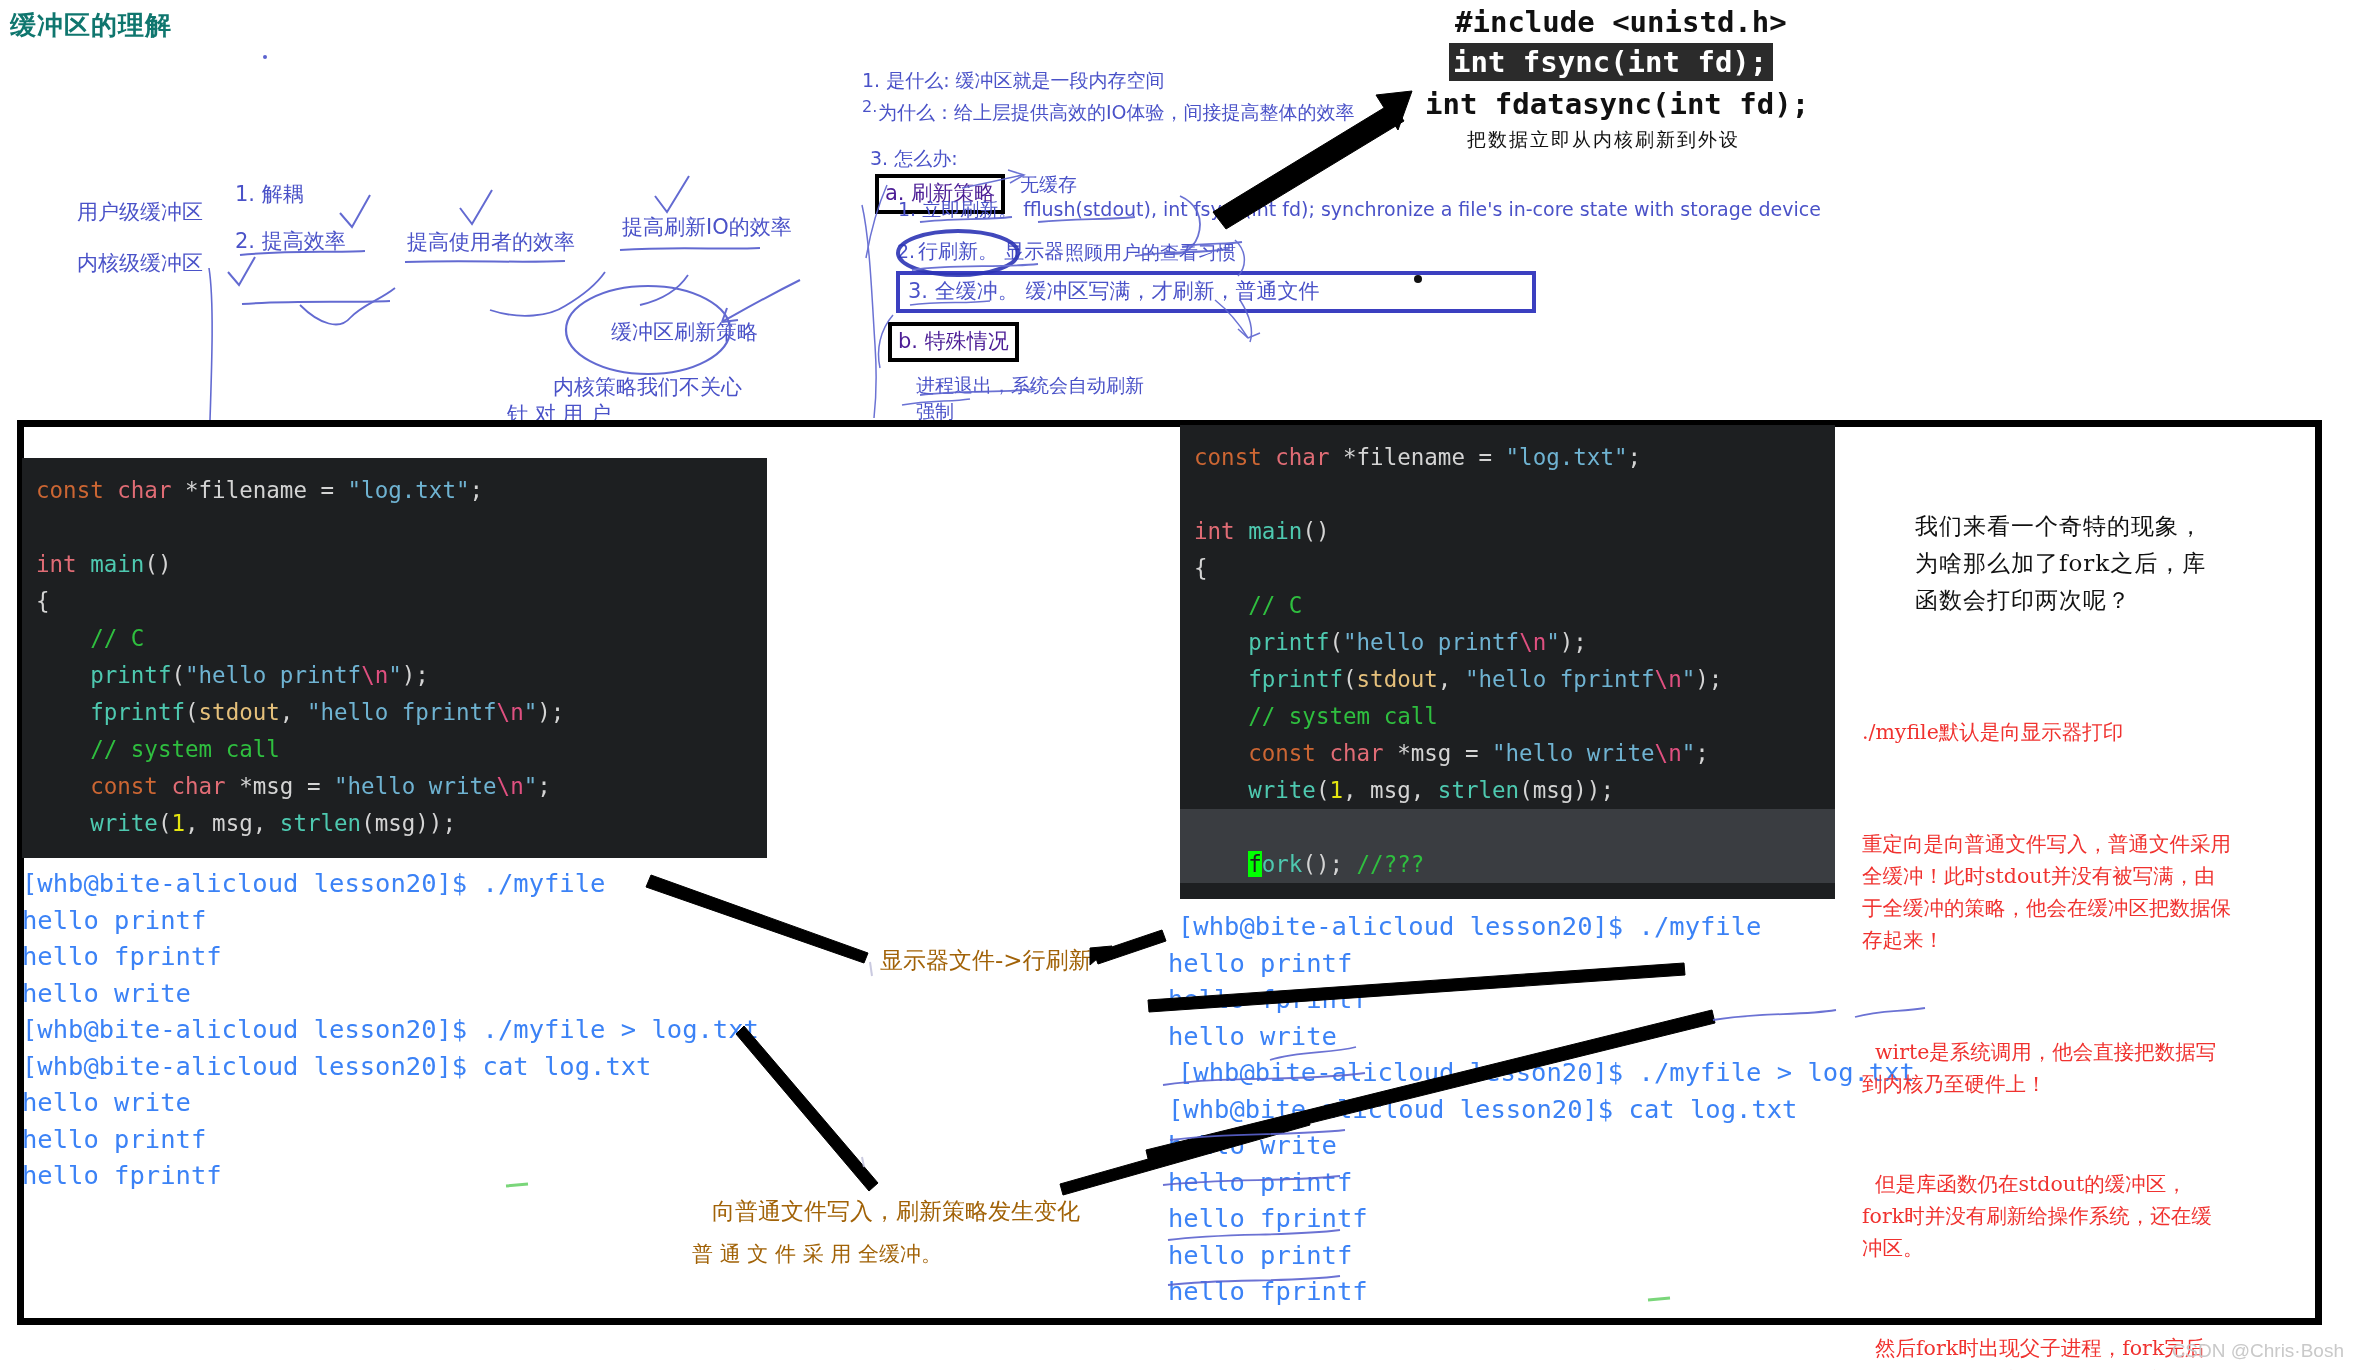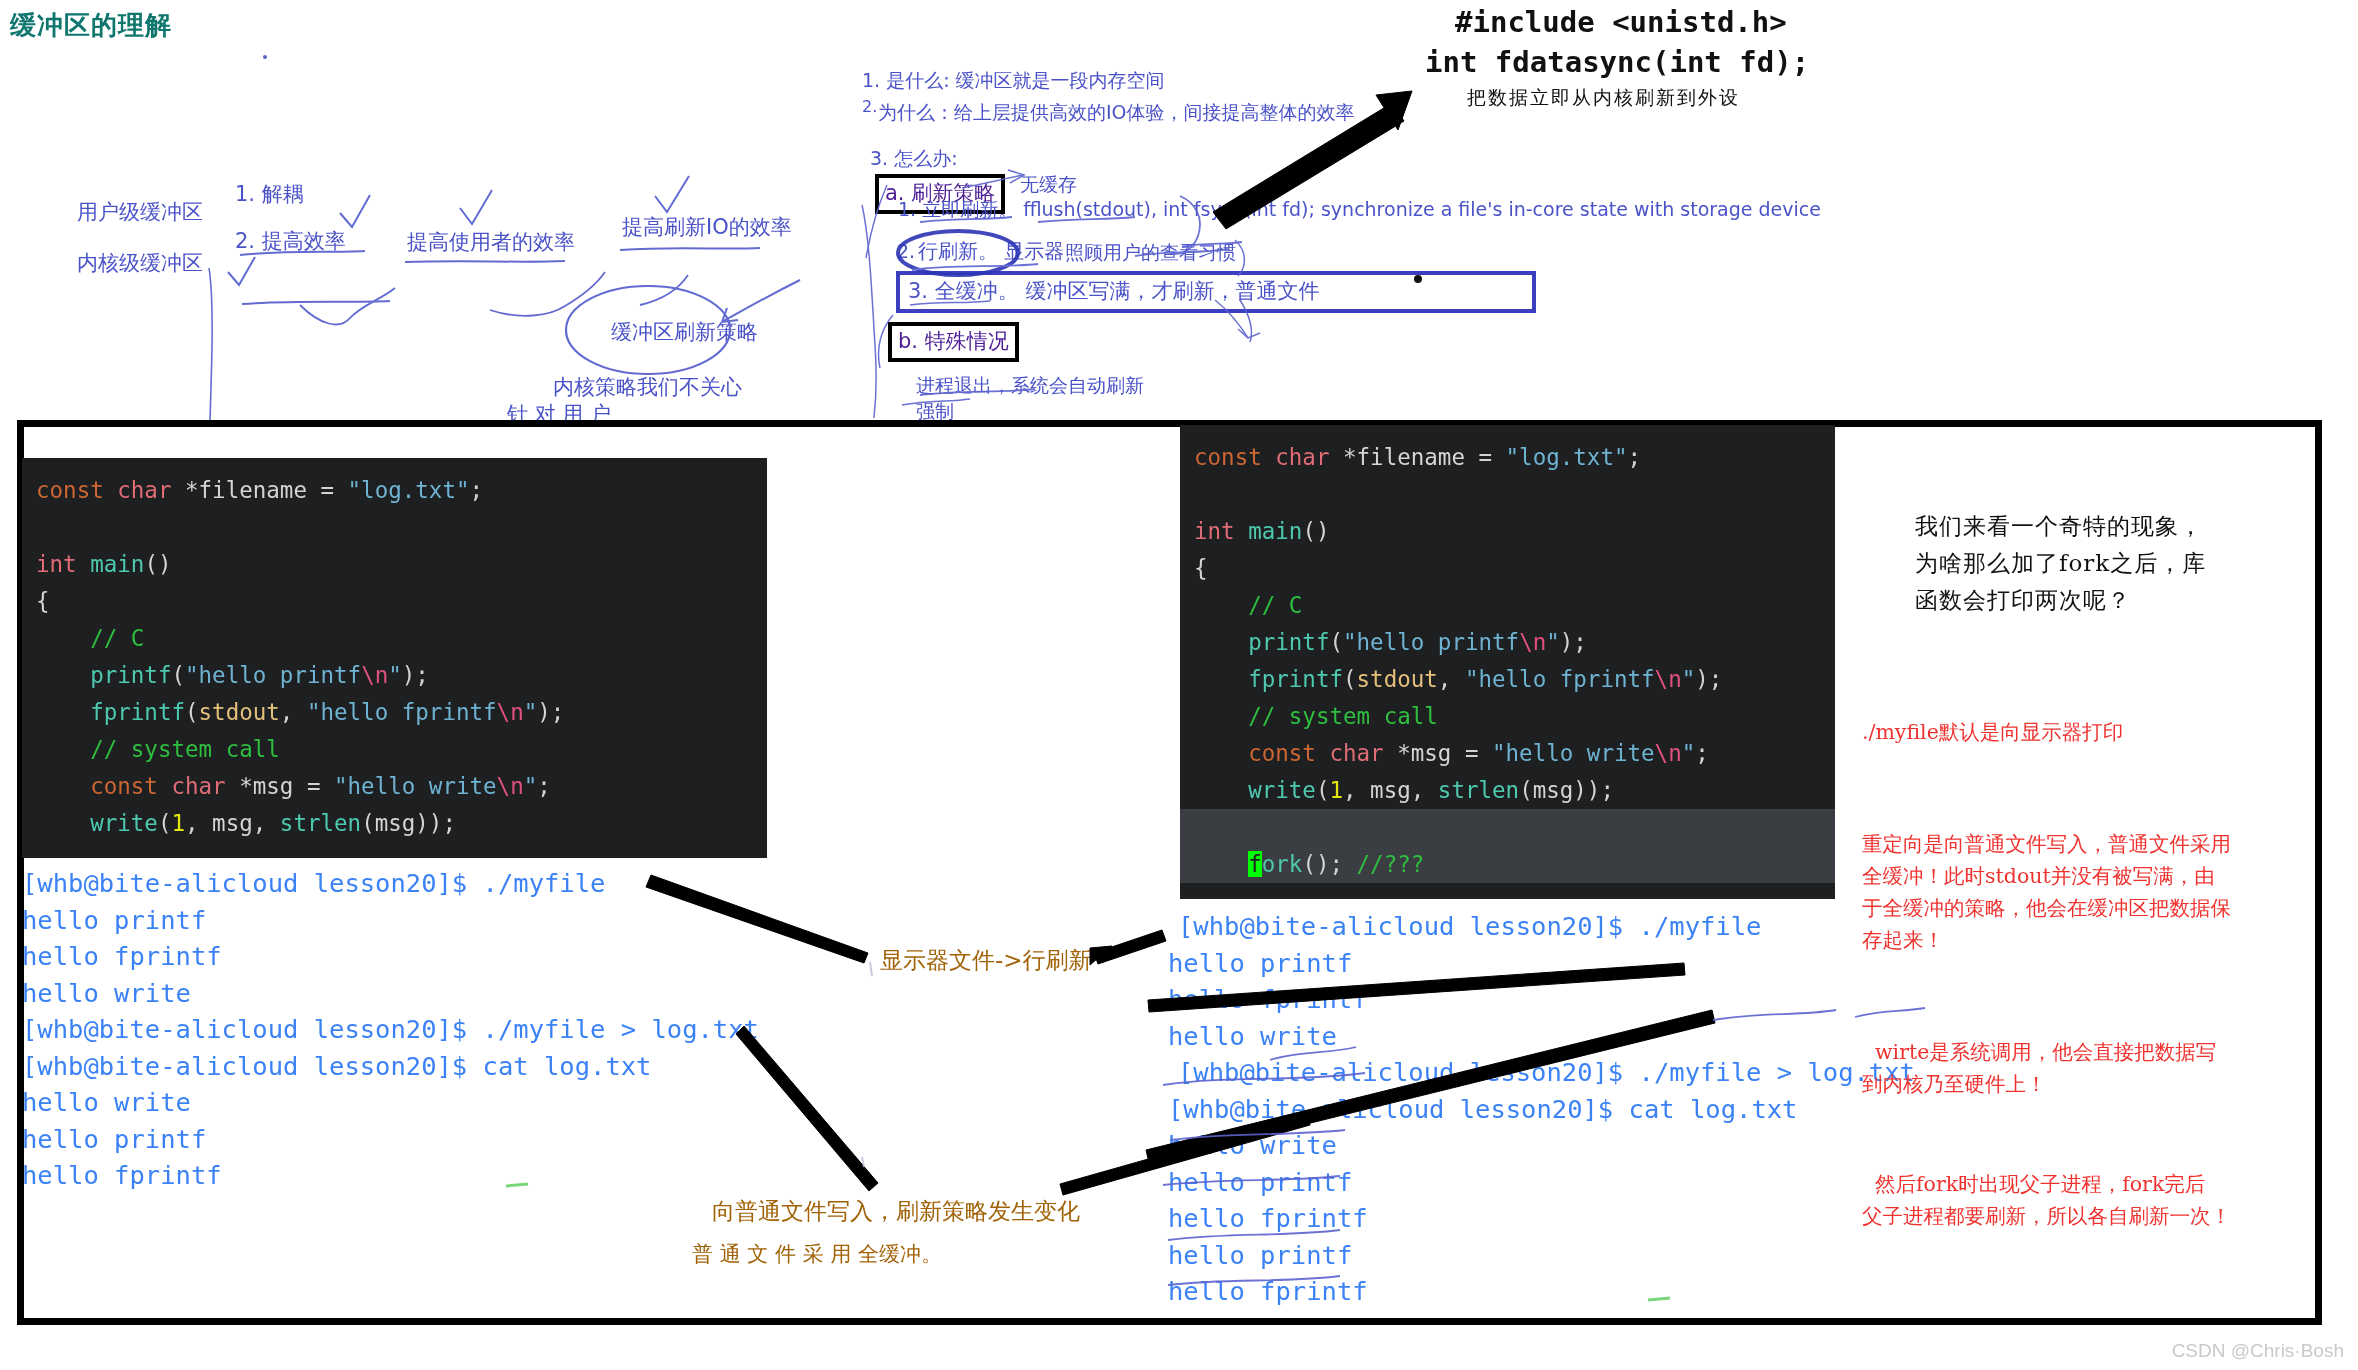--- a/index.html
+++ b/index.html
@@ -184,20 +184,21 @@
 <div class="abs note-blue note-blue-sm" style="left:1065px; top:240px;">照顾用户的查看习惯</div>
 
 <div class="abs boxed-blue" style="left:896px; top:271px; width:616px;">3. 全缓冲。 缓冲区写满，才刷新，普通文件</div>
 
 <div class="abs boxed-black" style="left:888px; top:322px;">b. 特殊情况</div>
 <div class="abs note-blue note-blue-sm" style="left:916px; top:373px;">进程退出，系统会自动刷新</div>
 <div class="abs note-blue note-blue-sm" style="left:916px; top:399px;">强制</div>
 
 <div class="abs" id="hdr-code">
   <div class="l1">#include &lt;unistd.h&gt;</div>
+  <div><span class="l2">int fsync(int fd);</span></div>
   <div class="l3">int fdatasync(int fd);</div>
   <div class="l4">把数据立即从内核刷新到外设</div>
 </div>
 
 <div class="abs" id="main-frame"></div>
 
 <div class="abs code-block" id="code-left"><span class="t-kw">const</span> <span class="t-type">char</span> <span class="t-plain">*filename = </span><span class="t-str">"log.txt"</span><span class="t-plain">;</span>
 
 <span class="t-type">int</span> <span class="t-main">main</span><span class="t-plain">()</span>
 <span class="t-plain">{</span>
@@ -242,20 +243,23 @@
 函数会打印两次呢？</div>
 
 <div class="abs" id="note-red-right">
   <div class="para">./myfile默认是向显示器打印</div>
   <div class="para">重定向是向普通文件写入，普通文件采用
 全缓冲！此时stdout并没有被写满，由
 于全缓冲的策略，他会在缓冲区把数据保
 存起来！</div>
   <div class="para" style="margin-bottom:4px">  wirte是系统调用，他会直接把数据写
 到内核乃至硬件上！</div>
+  <div class="para" style="margin-bottom:4px">  但是库函数仍在stdout的缓冲区，
+fork时并没有刷新给操作系统，还在缓
+冲区。</div>
   <div class="para" style="margin-bottom:0">  然后fork时出现父子进程，fork完后
 父子进程都要刷新，所以各自刷新一次！</div>
 </div>
 
 <svg class="abs" id="ink" viewBox="0 0 2358 1370">
   <g stroke="#5b63cf" fill="none" stroke-width="1.6" opacity="0.95">
 
     <path d="M209,268 C214,300 212,360 210,420"></path>
 
     <path d="M340,213 l12,14 l18,-32" stroke-width="2"></path>

